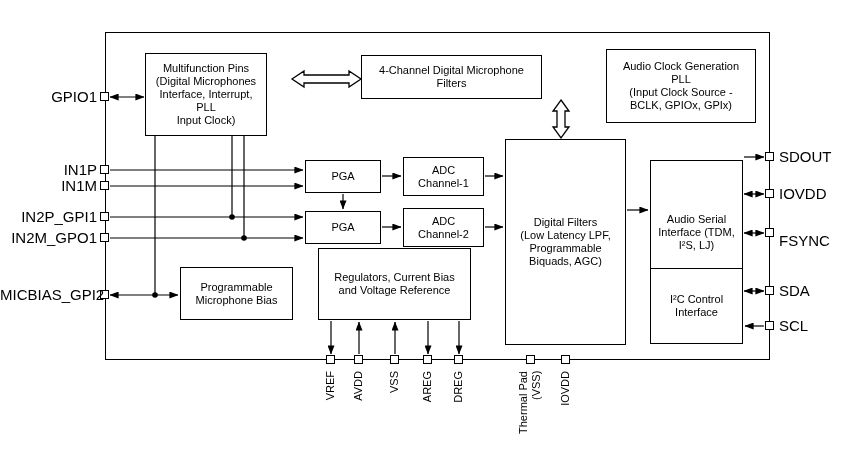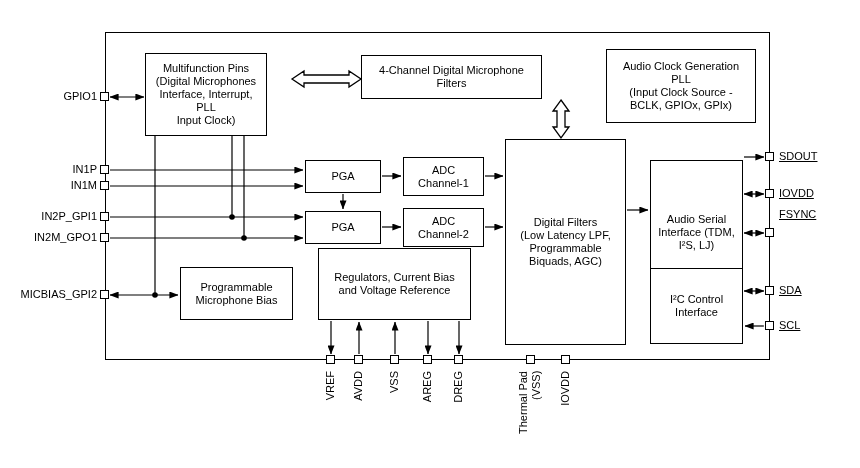--- a/index.html
+++ b/index.html
@@ -19,23 +19,23 @@
     position:absolute; z-index:2;
     background:#fff; border:1.3px solid #000; box-sizing:border-box;
     display:flex; align-items:center; justify-content:center;
     text-align:center; font-size:11px; line-height:13px;
     white-space:pre-line; padding:2px 4px;
   }
   .pin {
     position:absolute; z-index:3; width:9px; height:9px;
     background:#fff; border:1.3px solid #000; box-sizing:border-box;
   }
-  .plabel { position:absolute; z-index:3; font-size:11px; line-height:13px; }
+  .plabel { position:absolute; z-index:3; font-size:15px; line-height:13px; }
   .left-label  { left:0; width:97px; text-align:right; }
-  .right-label { left:779px;text-decoration:underline; }
+  .right-label { left:779px; }
   .vlabel {
     position:absolute; z-index:3; top:371px;
     writing-mode:vertical-rl; transform:rotate(180deg);
     font-size:11px; line-height:13px; text-align:end; white-space:pre-line;
   }
 </style>
 </head>
 <body>
 
 <div class="boundary"></div>
@@ -144,21 +144,21 @@
 
 <div class="plabel left-label" style="top:90px">GPIO1</div>
 <div class="plabel left-label" style="top:163px">IN1P</div>
 <div class="plabel left-label" style="top:179px">IN1M</div>
 <div class="plabel left-label" style="top:210px">IN2P_GPI1</div>
 <div class="plabel left-label" style="top:231px">IN2M_GPO1</div>
 <div class="plabel left-label" style="top:288px">MICBIAS_GPI2</div>
 
 <div class="plabel right-label" style="top:150px">SDOUT</div>
 <div class="plabel right-label" style="top:187px">IOVDD</div>
-<div class="plabel right-label" style="top:208px">FSYNC</div>
+<div class="plabel right-label" style="top:234px">FSYNC</div>
 <div class="plabel right-label" style="top:284px">SDA</div>
 <div class="plabel right-label" style="top:319px">SCL</div>
 
 <div class="vlabel" style="left:324px">VREF</div>
 <div class="vlabel" style="left:352px">AVDD</div>
 <div class="vlabel" style="left:388px">VSS</div>
 <div class="vlabel" style="left:421px">AREG</div>
 <div class="vlabel" style="left:452px">DREG</div>
 <div class="vlabel" style="left:517px">Thermal Pad
 (VSS)</div>

